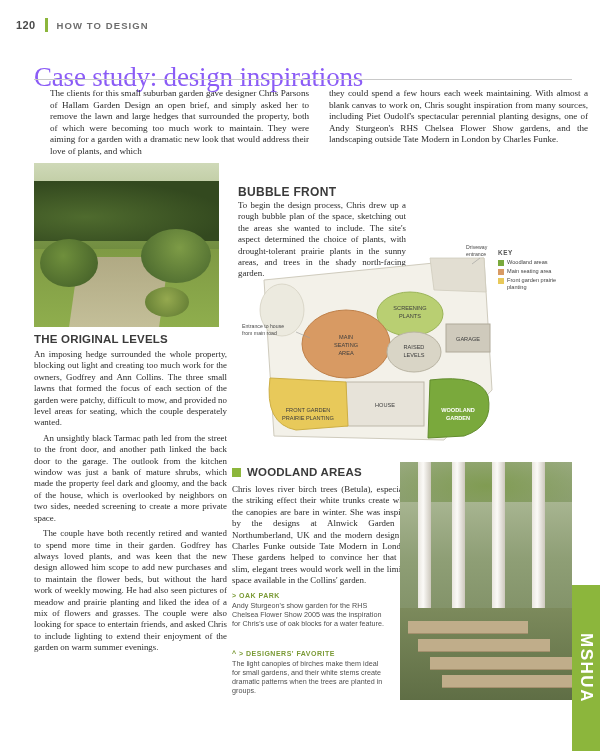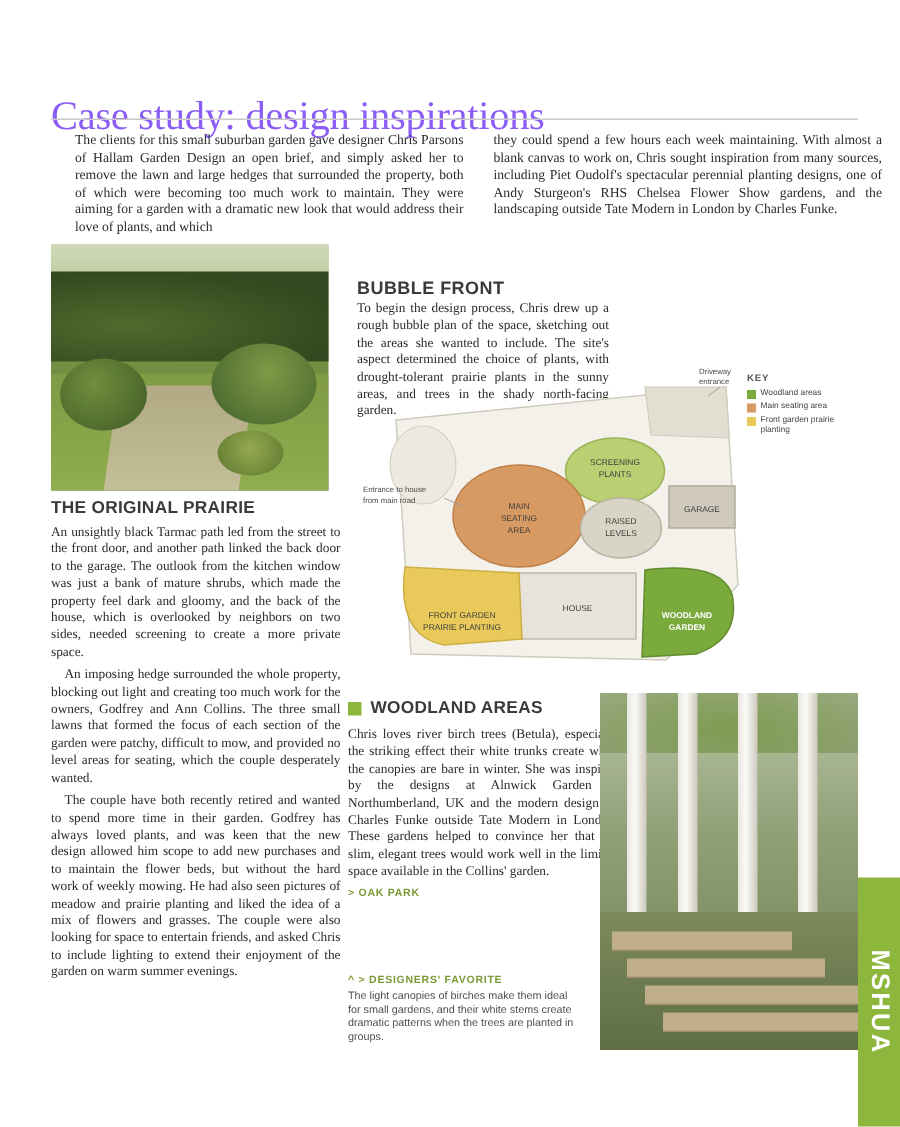--- a/index.html
+++ b/index.html
@@ -321,20 +321,25 @@
     font-weight: bold;
     color: #ffffff;
     letter-spacing: 1.5px;
   }
 </style>
 </head>
 <body>
 
 <div class="page">
 
+  <div class="runhead">
+    <span class="folio">120</span>
+    <span class="rule-v"></span>
+    <span class="runhead-text">HOW TO DESIGN</span>
+  </div>
 
   <h1 class="title">Case study: design inspirations</h1>
   <div class="title-rule"></div>
 
   <div class="intro">
     <div class="col">
       <p>The clients for this small suburban garden gave designer Chris Parsons of Hallam Garden Design an open brief, and simply asked her to remove the lawn and large hedges that surrounded the property, both of which were becoming too much work to maintain. They were aiming for a garden with a dramatic new look that would address their love of plants, and which</p>
     </div>
     <div class="col">
       <p>they could spend a few hours each week maintaining. With almost a blank canvas to work on, Chris sought inspiration from many sources, including Piet Oudolf's spectacular perennial planting designs, one of Andy Sturgeon's RHS Chelsea Flower Show gardens, and the landscaping outside Tate Modern in London by Charles Funke.</p>
@@ -344,24 +349,24 @@
   <div class="photo-main">
     <div class="sky"></div>
     <div class="hedge"></div>
     <div class="lawn"></div>
     <div class="path"></div>
     <div class="bush1"></div>
     <div class="bush2"></div>
     <div class="bush3"></div>
   </div>
 
-  <div class="lc-head">THE ORIGINAL PRAIRIE</div>
+  <div class="lc-head">THE ORIGINAL LEVELS</div>
   <div class="lc-body">
+    <p>An imposing hedge surrounded the whole property, blocking out light and creating too much work for the owners, Godfrey and Ann Collins. The three small lawns that formed the focus of each section of the garden were patchy, difficult to mow, and provided no level areas for seating, which the couple desperately wanted.</p>
     <p>An unsightly black Tarmac path led from the street to the front door, and another path linked the back door to the garage. The outlook from the kitchen window was just a bank of mature shrubs, which made the property feel dark and gloomy, and the back of the house, which is overlooked by neighbors on two sides, needed screening to create a more private space.</p>
-    <p>An imposing hedge surrounded the whole property, blocking out light and creating too much work for the owners, Godfrey and Ann Collins. The three small lawns that formed the focus of each section of the garden were patchy, difficult to mow, and provided no level areas for seating, which the couple desperately wanted.</p>
     <p>The couple have both recently retired and wanted to spend more time in their garden. Godfrey has always loved plants, and was keen that the new design allowed him scope to add new purchases and to maintain the flower beds, but without the hard work of weekly mowing. He had also seen pictures of meadow and prairie planting and liked the idea of a mix of flowers and grasses. The couple were also looking for space to entertain friends, and asked Chris to include lighting to extend their enjoyment of the garden on warm summer evenings.</p>
   </div>
 
   <div class="bp-head">BUBBLE FRONT</div>
   <div class="bp-body">To begin the design process, Chris drew up a rough bubble plan of the space, sketching out the areas she wanted to include. The site's aspect determined the choice of plants, with drought-tolerant prairie plants in the sunny areas, and trees in the shady north-facing garden.</div>
 
   <div class="plan">
     <svg width="338" height="215" viewBox="0 0 338 215" xmlns="http://www.w3.org/2000/svg">
 
       <path d="M30 40 L250 18 L258 150 L210 200 L40 196 Z" fill="#f3f1e9" stroke="#cfcbbd" stroke-width="1"></path>
@@ -430,20 +435,21 @@
   </div>
 
   <div class="wd-head">
     <span class="wd-sq"></span>
     <span class="wd-head-text">WOODLAND AREAS</span>
   </div>
   <div class="wd-body">Chris loves river birch trees (Betula), especially the striking effect their white trunks create when the canopies are bare in winter. She was inspired by the designs at Alnwick Garden in Northumberland, UK and the modern design by Charles Funke outside Tate Modern in London. These gardens helped to convince her that the slim, elegant trees would work well in the limited space available in the Collins' garden.</div>
 
   <div class="tip" id="tip-oak">
     <div class="tip-head">&gt; OAK PARK</div>
+    <div class="tip-body">Andy Sturgeon's show garden for the RHS Chelsea Flower Show 2005 was the inspiration for Chris's use of oak blocks for a water feature.</div>
   </div>
 
   <div class="tip" id="tip-fav">
     <div class="tip-head">^ &gt; DESIGNERS' FAVORITE</div>
     <div class="tip-body">The light canopies of birches make them ideal for small gardens, and their white stems create dramatic patterns when the trees are planted in groups.</div>
   </div>
 
   <div class="photo-wood">
     <div class="canopy"></div>
     <div class="trunk" style="left:18px;"></div>

